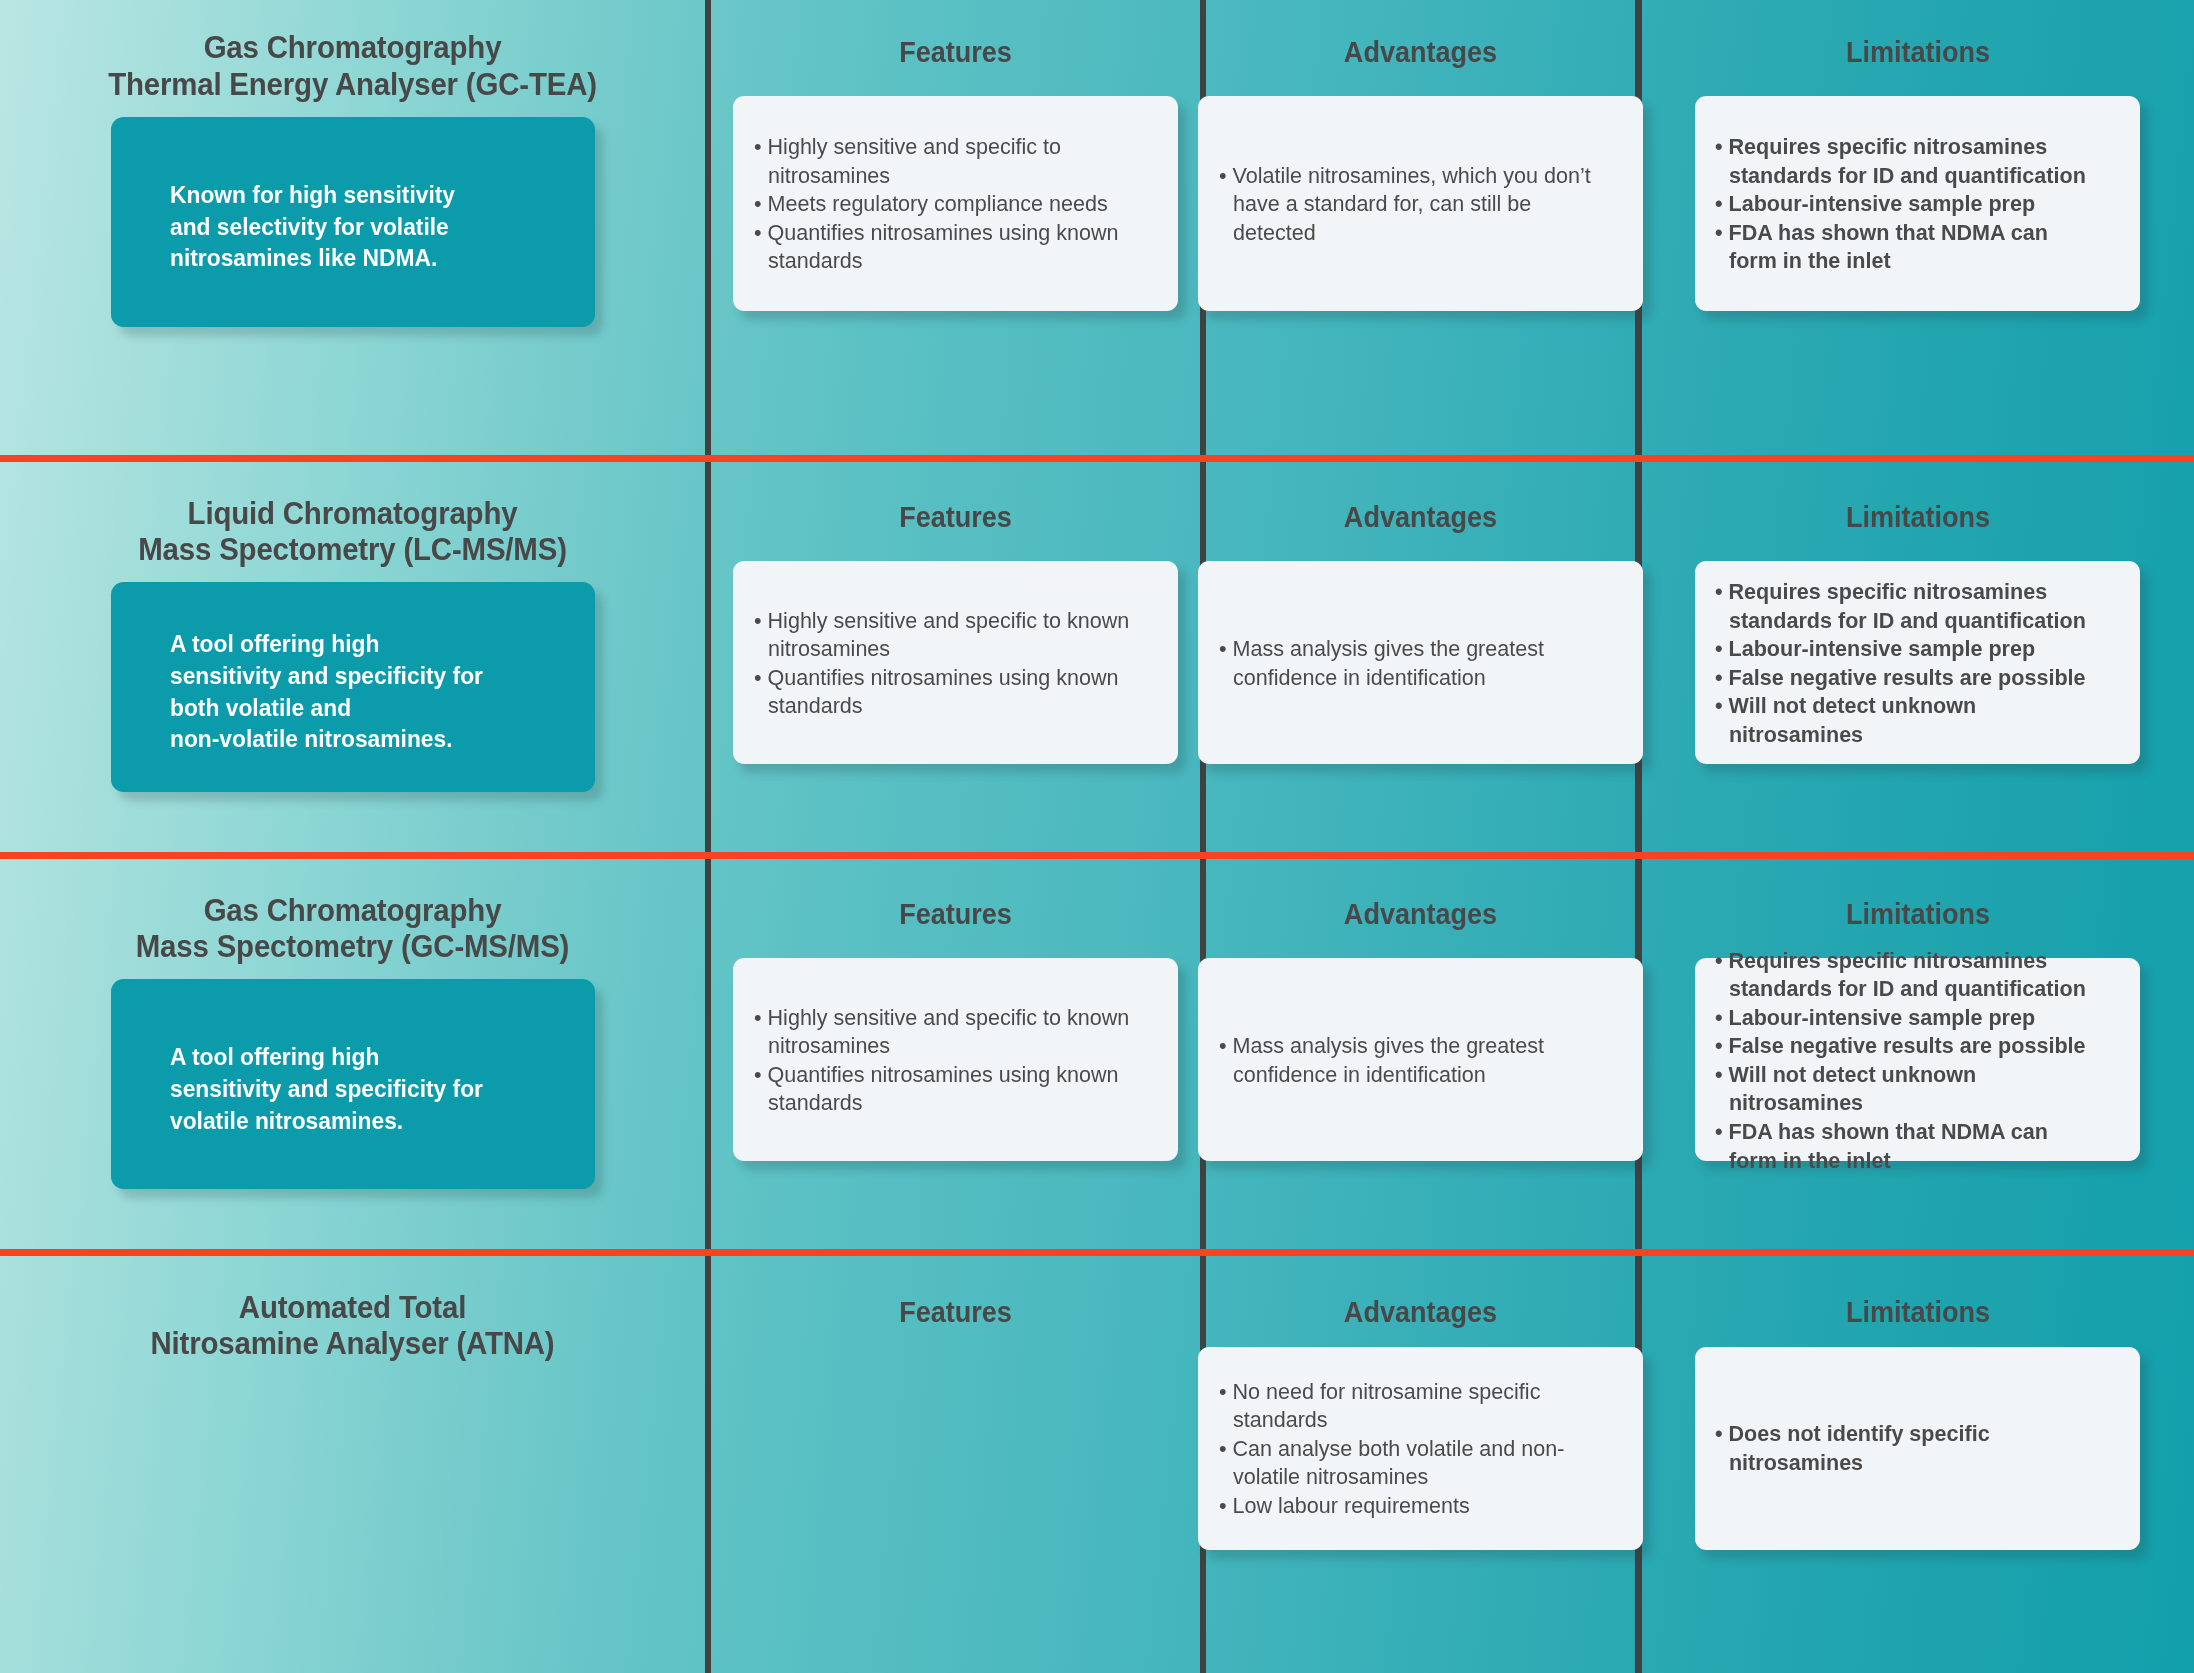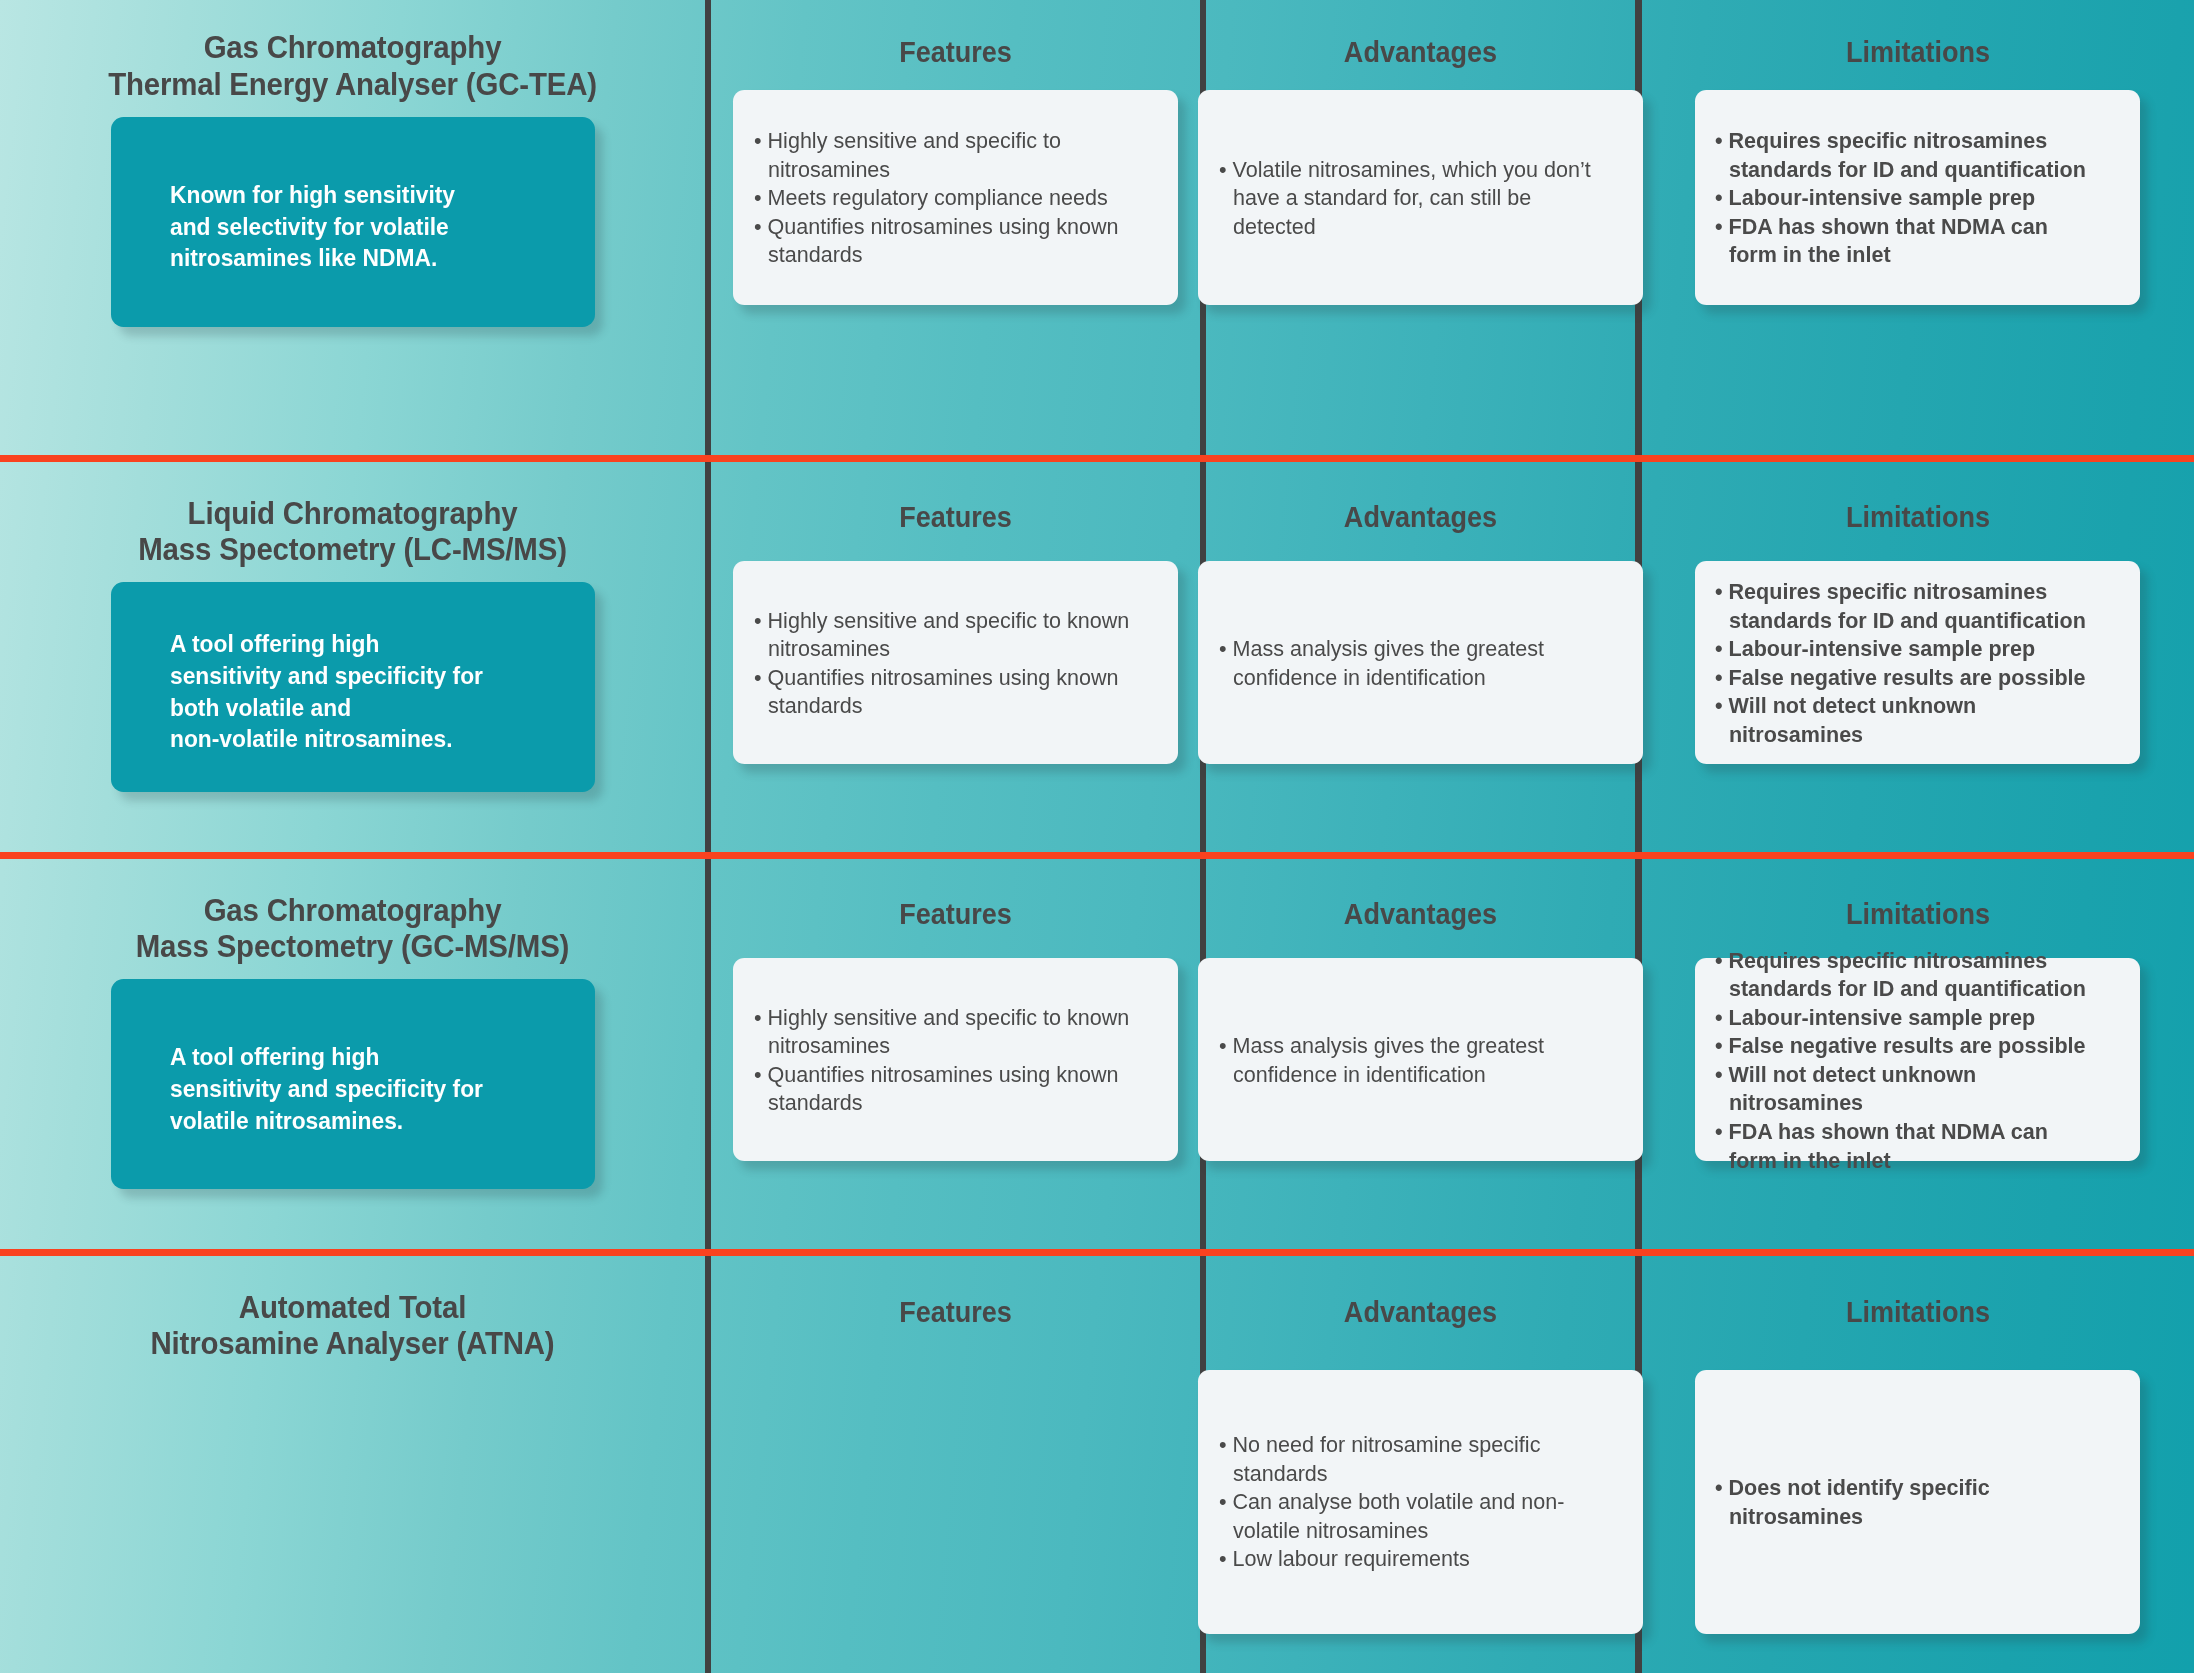--- a/index.html
+++ b/index.html
@@ -156,24 +156,24 @@
     text-indent: -14.7px;
     padding-left: 14.7px;
     transform: scaleX(0.95);
     transform-origin: left center;
   }
   .list-card li::before {
     content: "\2022\00a0";
   }
 
   
-  .r1 .list-card { margin-top: 21px; height: 215px; }
+  .r1 .list-card { margin-top: 27px; height: 215px; }
   .r2 .list-card { margin-top: 27px; height: 203px; }
   .r3 .list-card { margin-top: 27px; height: 203px; }
-  .r4 .list-card { margin-top: 41px; height: 264px; }
+  .r4 .list-card { margin-top: 18px; height: 203px; }
 </style>
 </head>
 <body>
 
 <div class="board">
   <div class="bg-layer"></div>
 
   <div class="grid">
 
     <div class="cell r1 col-title">

